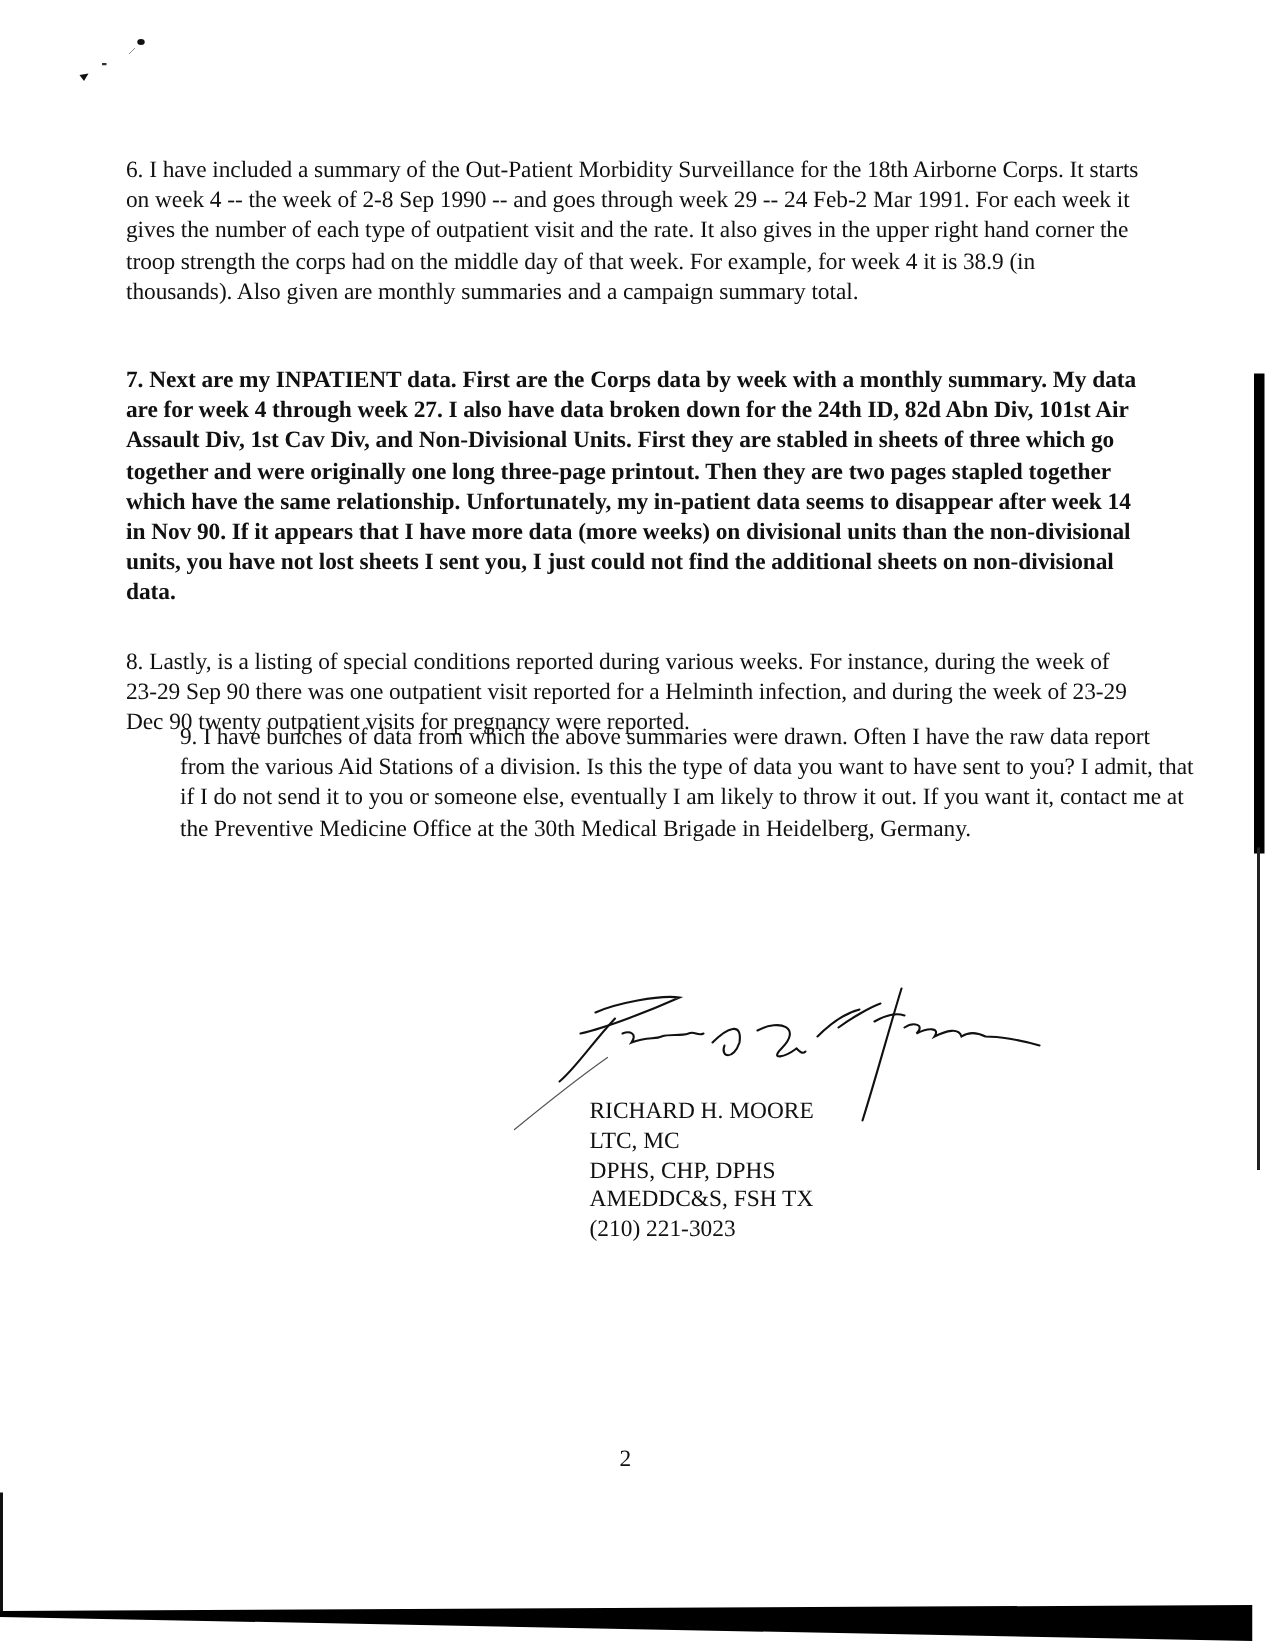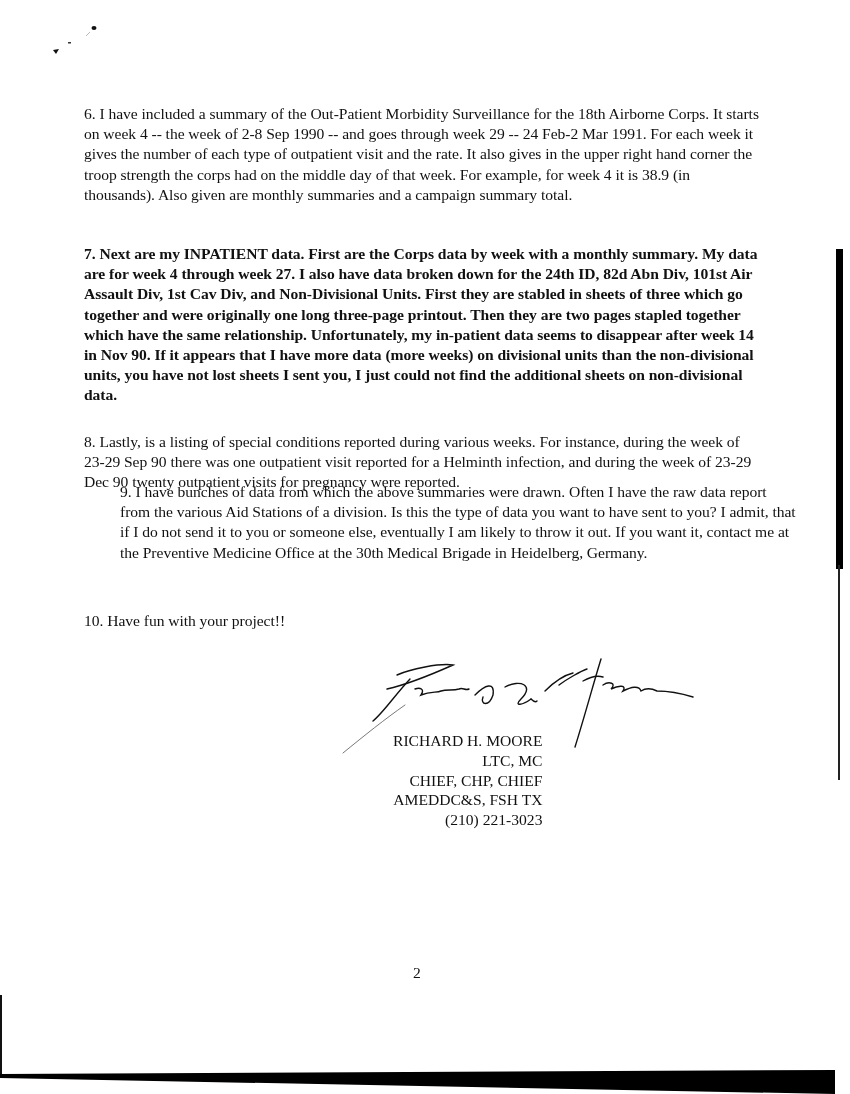--- a/index.html
+++ b/index.html
@@ -34,21 +34,20 @@
     .p8 { top: 418px; margin-top: 14px; }
     .p9 { top: 482px; margin-left: 36px; }
     .p10 { top: 611px; }
 
     .sig-block {
       position: absolute;
       left: 393px;
       top: 731px;
       font-size: 15.6px;
       line-height: 19.8px;
-      text-align: right;
     }
     .sig-line { display: block; white-space: nowrap; }
 
     .signature {
       position: absolute;
       left: 335px;
       top: 655px;
       width: 370px;
       height: 100px;
     }
@@ -104,21 +103,20 @@
     <ellipse cx="54" cy="8" rx="2.5" ry="2" fill="#111"></ellipse>
     <line x1="50" y1="12" x2="46" y2="16" stroke="#888" stroke-width="0.6"></line>
     <rect x="28" y="22" width="3" height="1.5" fill="#333"></rect>
     <path d="M13 30 L19 29 L16 34 Z" fill="#111"></path>
   </svg>
 
   <p class="para p6">6.  I have included a summary of the Out-Patient Morbidity Surveillance for the 18th Airborne Corps.  It starts on week 4 -- the week of 2-8 Sep 1990 -- and goes through week 29 -- 24 Feb-2 Mar 1991.  For each week it gives the number of each type of outpatient visit and the rate.  It also gives in the upper right hand corner the troop strength the corps had on the middle day of that week.  For example, for week 4 it is 38.9 (in thousands).  Also given are monthly summaries and a campaign summary total.</p>
   <p class="para p7">7.  Next are my INPATIENT data.  First are the Corps data by week with a monthly summary.  My data are for week 4 through week 27.  I also have data broken down for the 24th ID, 82d Abn Div, 101st Air Assault Div, 1st Cav Div, and Non-Divisional Units.   First they are stabled in sheets of three which go together and were originally one long three-page printout.  Then they are two pages stapled together which have the same relationship.  Unfortunately, my in-patient data seems to disappear after week 14 in Nov 90.  If it appears that I have more data (more weeks) on divisional units than the non-divisional units, you have not lost sheets I sent you, I just could not find the additional sheets on non-divisional data.</p>
   <p class="para p8">8.  Lastly, is a listing of special conditions reported during various weeks.  For instance, during the week of 23-29 Sep 90 there was one outpatient visit reported for a Helminth infection, and during the week of 23-29 Dec 90 twenty outpatient visits for pregnancy were reported.</p>
   <p class="para p9">9.  I have bunches of data from which the above summaries were drawn.  Often I have the raw data report from the various Aid Stations of a division.  Is this the type of data you want to have sent to you?  I admit, that if I do not send it to you or someone else, eventually I am likely to throw it out.  If you want it, contact me at the Preventive Medicine Office at the 30th Medical Brigade in Heidelberg, Germany.</p>
-  <p class="para p10">10. Have fun with your project!!</p>
 
   <svg class="signature" viewBox="0 0 370 100" fill="none" stroke="#111" stroke-width="1.4" stroke-linecap="round">
 
     <path d="M62 20 C75 14, 105 8, 118 10 C100 18, 70 30, 52 34"></path>
     <path d="M75 24 C60 40, 48 58, 38 66"></path>
     <path d="M80 34 C85 32, 90 34, 86 40 C96 36, 102 38, 106 36 C112 34, 118 36, 124 34 C128 32, 130 36, 134 34"></path>
 
     <path d="M140 40 C150 30, 160 26, 158 40 C154 52, 145 50, 148 42"></path>
     <path d="M170 32 C185 24, 200 30, 186 44 C178 52, 188 50, 196 44"></path>
     <path d="M196 44 C198 46, 200 48, 202 46"></path>
@@ -129,21 +127,21 @@
     <path d="M248 26 C255 22, 262 20, 268 22"></path>
 
     <path d="M268 30 C274 26, 282 28, 276 34 C284 30, 292 30, 288 36 C296 32, 304 30, 306 36 C312 32, 318 34, 322 36 C330 36, 345 38, 358 42"></path>
 
     <path d="M8 98 C30 80, 50 64, 70 50" stroke-width="0.8" stroke="#555"></path>
   </svg>
 
   <div class="sig-block">
     <span class="sig-line">RICHARD H. MOORE</span>
     <span class="sig-line">LTC, MC</span>
-    <span class="sig-line">CHIEF, CHP, CHIEF</span>
+    <span class="sig-line">DPHS, CHP, DPHS</span>
     <span class="sig-line">AMEDDC&amp;S, FSH TX</span>
     <span class="sig-line">(210) 221-3023</span>
   </div>
 
   <div class="page-number">2</div>
 
   <div class="right-bar"></div>
   <div class="right-thin"></div>
   <div class="left-line"></div>
   <svg class="bottom-bar" viewBox="0 0 835 24" preserveAspectRatio="none">

